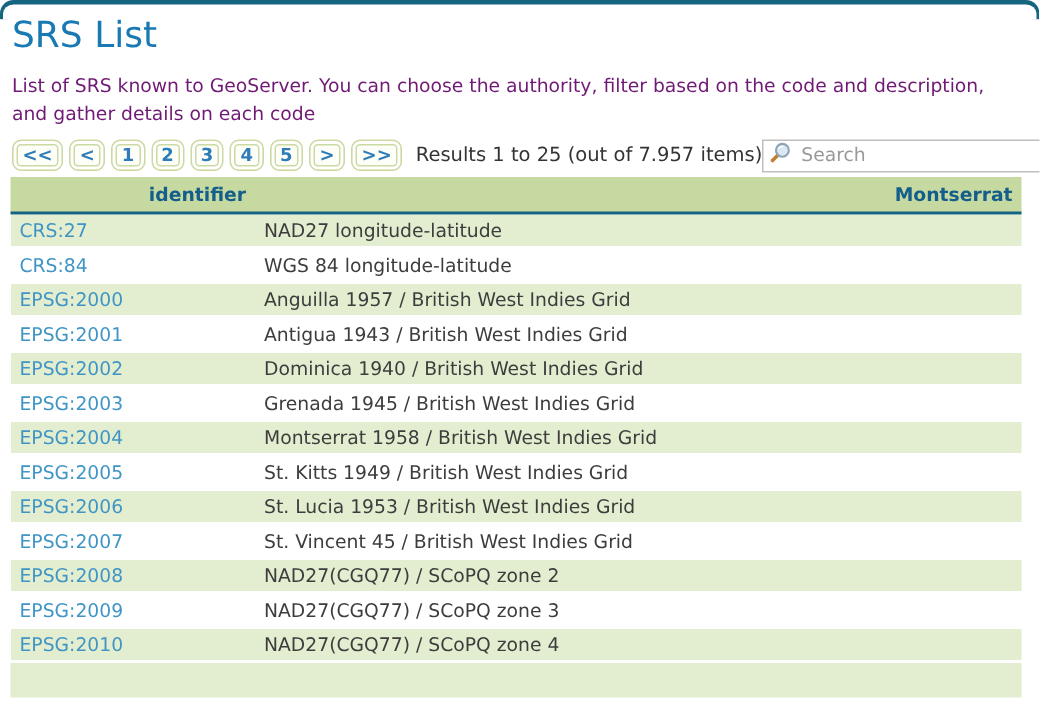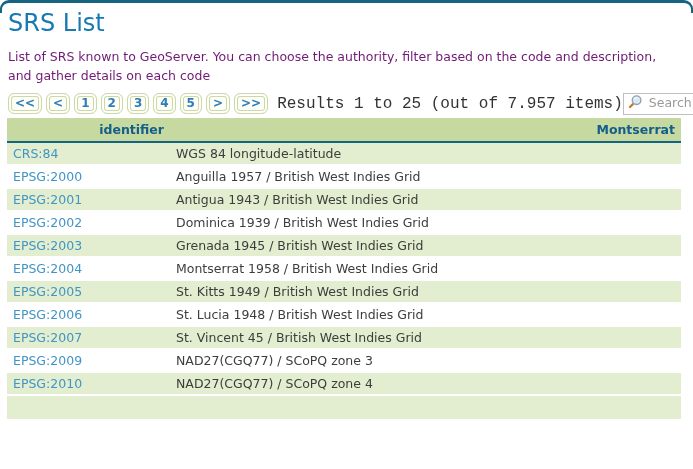--- a/index.html
+++ b/index.html
@@ -34,21 +34,21 @@
   .pager { display: inline-flex; gap: 4px; margin-right: 9px; }
   .pbtn {
     display: inline-block; text-decoration: none;
     font-size: 12px; font-weight: bold; color: #2e7cb8;
     background: #fdfef8;
     border: 1px solid #cbd9a2; border-radius: 6px;
     box-shadow: inset 0 0 0 2px #ffffff, inset 0 0 0 3px #cbd9a2;
     padding: 2px 6px 3px 6px; min-width: 13px; text-align: center;
     line-height: 14px;
   }
-  .results { font-size: 16px; color: #333; white-space: nowrap; font-family: Liberation Mono, monospace; }
+  .results { font-size: 13px; color: #333; white-space: nowrap; }
   .search-box {
     margin-left: auto; width: 234px; height: 22px;
     border: 1px solid #bfbfbf; background: #fff;
     display: flex; align-items: flex-start; padding: 0 4px 0 4px;
   }
   .search-box svg { flex: 0 0 auto; margin-right: 4px; }
   .search-box input {
     border: none; outline: none; flex: 1; min-width: 0;
     font-family: "DejaVu Sans", "Liberation Sans", sans-serif;
     font-size: 12.5px; color: #333; background: transparent;
@@ -118,67 +118,75 @@
   </div>
 
   <table class="srs-table">
     <thead>
       <tr>
         <th class="col-id">identifier</th>
         <th class="col-desc">Montserrat</th>
       </tr>
     </thead>
     <tbody id="table-body">
+  <tr>
+    <td class="c-id"><a href="#">CRS:27</a></td>
+    <td class="c-desc">NAD27 longitude-latitude</td>
+  </tr>
 
 
   <tr>
     <td class="c-id"><a href="#">CRS:84</a></td>
     <td class="c-desc">WGS 84 longitude-latitude</td>
   </tr>
 
   <tr>
     <td class="c-id"><a href="#">EPSG:2000</a></td>
     <td class="c-desc">Anguilla 1957 / British West Indies Grid</td>
   </tr>
 
   <tr>
     <td class="c-id"><a href="#">EPSG:2001</a></td>
     <td class="c-desc">Antigua 1943 / British West Indies Grid</td>
   </tr>
 
   <tr>
     <td class="c-id"><a href="#">EPSG:2002</a></td>
-    <td class="c-desc">Dominica 1939 / British West Indies Grid</td>
+    <td class="c-desc">Dominica 1940 / British West Indies Grid</td>
   </tr>
 
   <tr>
     <td class="c-id"><a href="#">EPSG:2003</a></td>
     <td class="c-desc">Grenada 1945 / British West Indies Grid</td>
   </tr>
 
   <tr>
     <td class="c-id"><a href="#">EPSG:2004</a></td>
     <td class="c-desc">Montserrat 1958 / British West Indies Grid</td>
   </tr>
 
   <tr>
     <td class="c-id"><a href="#">EPSG:2005</a></td>
     <td class="c-desc">St. Kitts 1949 / British West Indies Grid</td>
   </tr>
 
   <tr>
     <td class="c-id"><a href="#">EPSG:2006</a></td>
-    <td class="c-desc">St. Lucia 1948 / British West Indies Grid</td>
+    <td class="c-desc">St. Lucia 1953 / British West Indies Grid</td>
   </tr>
 
   <tr>
     <td class="c-id"><a href="#">EPSG:2007</a></td>
     <td class="c-desc">St. Vincent 45 / British West Indies Grid</td>
   </tr>
 
+  <tr>
+    <td class="c-id"><a href="#">EPSG:2008</a></td>
+    <td class="c-desc">NAD27(CGQ77) / SCoPQ zone 2</td>
+  </tr>
 
   <tr>
     <td class="c-id"><a href="#">EPSG:2009</a></td>
     <td class="c-desc">NAD27(CGQ77) / SCoPQ zone 3</td>
   </tr>
 
   <tr>
     <td class="c-id"><a href="#">EPSG:2010</a></td>
     <td class="c-desc">NAD27(CGQ77) / SCoPQ zone 4</td>
   </tr>

